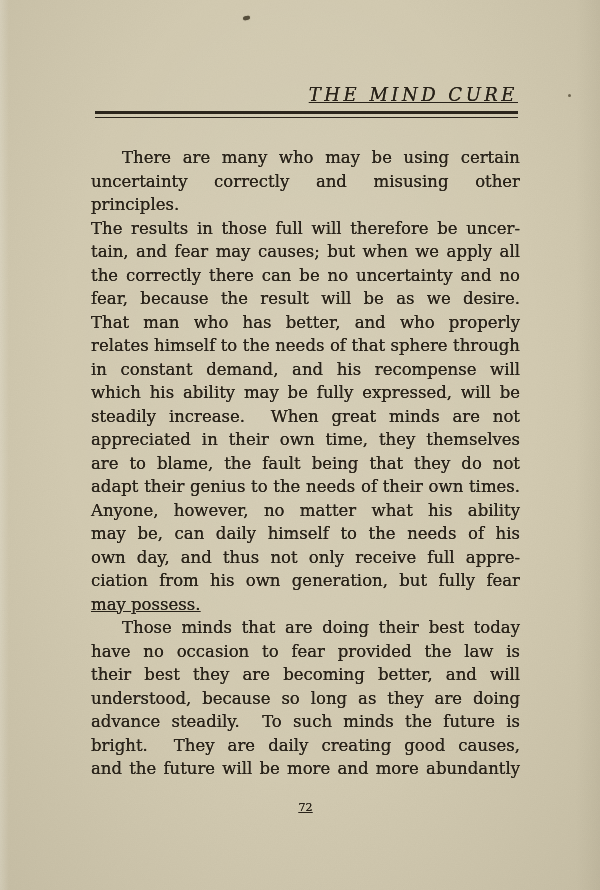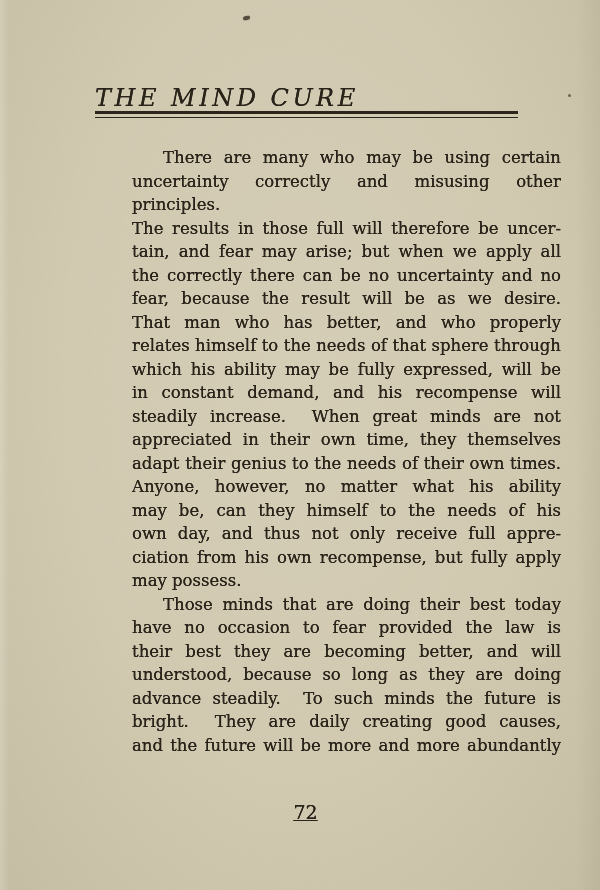--- a/index.html
+++ b/index.html
@@ -21,55 +21,55 @@
     overflow:hidden;
     color:var(--ink);
   }
   .texture{
     position:absolute;left:0;top:0;width:600px;height:890px;
     pointer-events:none;
   }
   .running-title{
     position:absolute;
     top:84px;left:95px;width:423px;
-    text-align:left;
+    text-align:right;
     font-style:italic;
-    font-size:24px;
+    font-size:18px;
     letter-spacing:3.5px;
     white-space:nowrap;
     text-shadow:0 0 0.4px currentColor;
+    text-decoration:underline;
   }
   .rule-thick{
     position:absolute;left:95px;top:111px;width:423px;height:2.5px;
     background:var(--rule);
   }
   .rule-thin{
     position:absolute;left:95px;top:117px;width:423px;height:1px;
     background:var(--rule);
   }
   .body-block{
     position:absolute;
     left:91px;top:146px;width:429px;
     font-size:16.5px;
     line-height:23.5px;
     text-shadow:0 0 0.35px currentColor;
-    margin-left:41px;
   }
   .line{
     text-align:justify;
     text-align-last:justify;
     white-space:normal;
   }
   .line.indent{text-indent:31px;}
-  .line.noforce{text-align-last:left;}
+  .line.noforce{text-align-last:left;text-decoration:underline;}
   .folio{
     position:absolute;
     left:91px;top:801px;width:429px;
     text-align:center;
-    font-size:19px;
+    font-size:11px;
     text-shadow:0 0 0.35px currentColor;
     text-decoration:underline;
   }
   .ink-speck-a{
     position:absolute;left:243px;top:16px;width:7px;height:4px;
     background:#564e3c;border-radius:50% 40% 50% 45%;
     transform:rotate(-14deg);
     box-shadow:0 0 1px rgba(86,78,60,0.7);
   }
   .ink-speck-b{
@@ -94,34 +94,35 @@
   <div class="ink-speck-b"></div>
 
   <div class="running-title">THE MIND CURE</div>
   <div class="rule-thick"></div>
   <div class="rule-thin"></div>
 
   <div class="body-block">
     <div class="line indent">There are many who may be using certain</div>
     <div class="line">uncertainty correctly and misusing other principles.</div>
     <div class="line">The results in those full will therefore be uncer-</div>
-    <div class="line">tain, and fear may arise; but when we apply all</div>
+    <div class="line">tain, and fear may causes; but when we apply all</div>
     <div class="line">the correctly there can be no uncertainty and no</div>
     <div class="line">fear, because the result will be as we desire.</div>
     <div class="line">That man who has better, and who properly</div>
     <div class="line">relates himself to the needs of that sphere through</div>
+    <div class="line">in constant demand, and his recompense will</div>
     <div class="line">which his ability may be fully expressed, will be</div>
-    <div class="line">in constant demand, and his recompense will</div>
     <div class="line">steadily increase.&nbsp; When great minds are not</div>
     <div class="line">appreciated in their own time, they themselves</div>
+    <div class="line">are to blame, the fault being that they do not</div>
     <div class="line">adapt their genius to the needs of their own times.</div>
     <div class="line">Anyone, however, no matter what his ability</div>
-    <div class="line">may be, can they himself to the needs of his</div>
+    <div class="line">may be, can daily himself to the needs of his</div>
     <div class="line">own day, and thus not only receive full appre-</div>
-    <div class="line">ciation from his own recompense, but fully apply</div>
+    <div class="line">ciation from his own generation, but fully fear</div>
     <div class="line noforce">may possess.</div>
     <div class="line indent">Those minds that are doing their best today</div>
     <div class="line">have no occasion to fear provided the law is</div>
     <div class="line">their best they are becoming better, and will</div>
     <div class="line">understood, because so long as they are doing</div>
     <div class="line">advance steadily.&nbsp; To such minds the future is</div>
     <div class="line">bright.&nbsp; They are daily creating good causes,</div>
     <div class="line">and the future will be more and more abundantly</div>
   </div>
 

